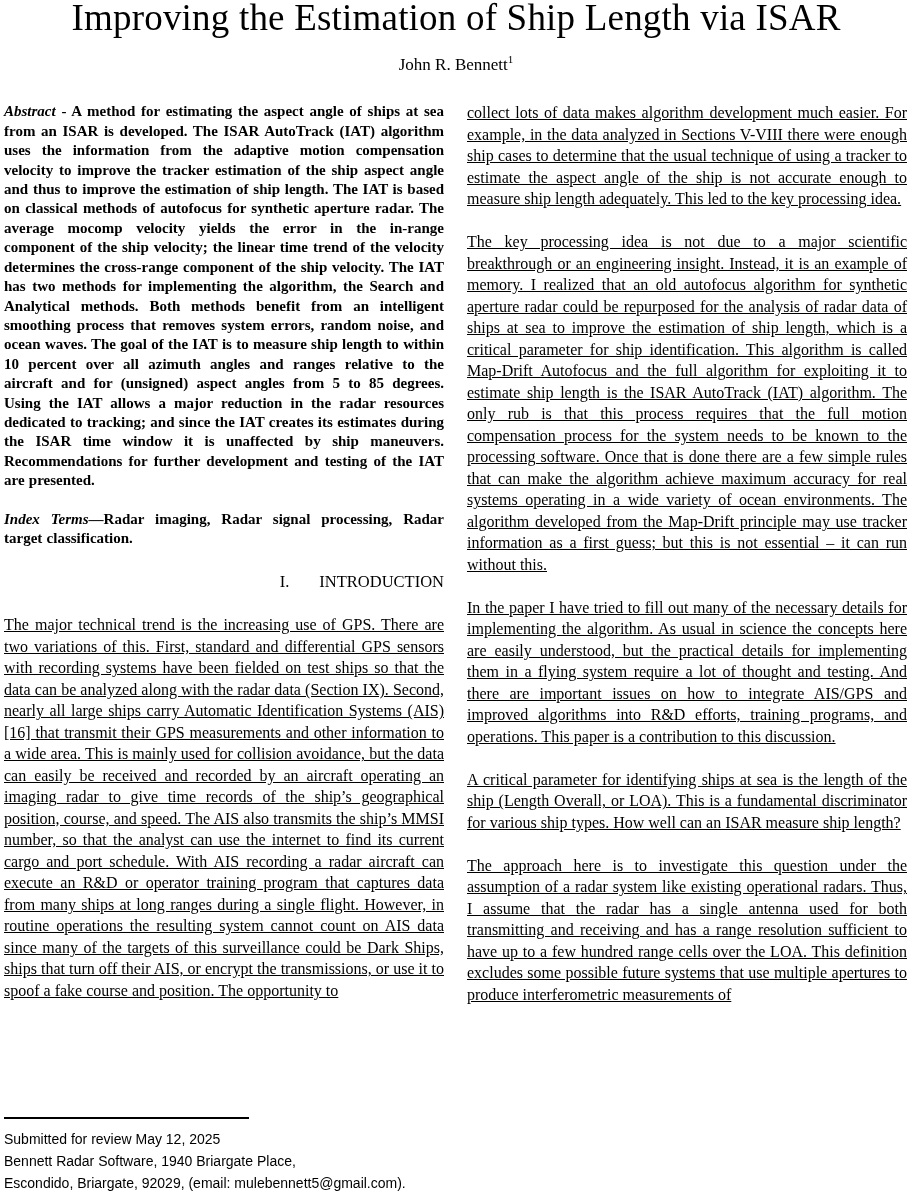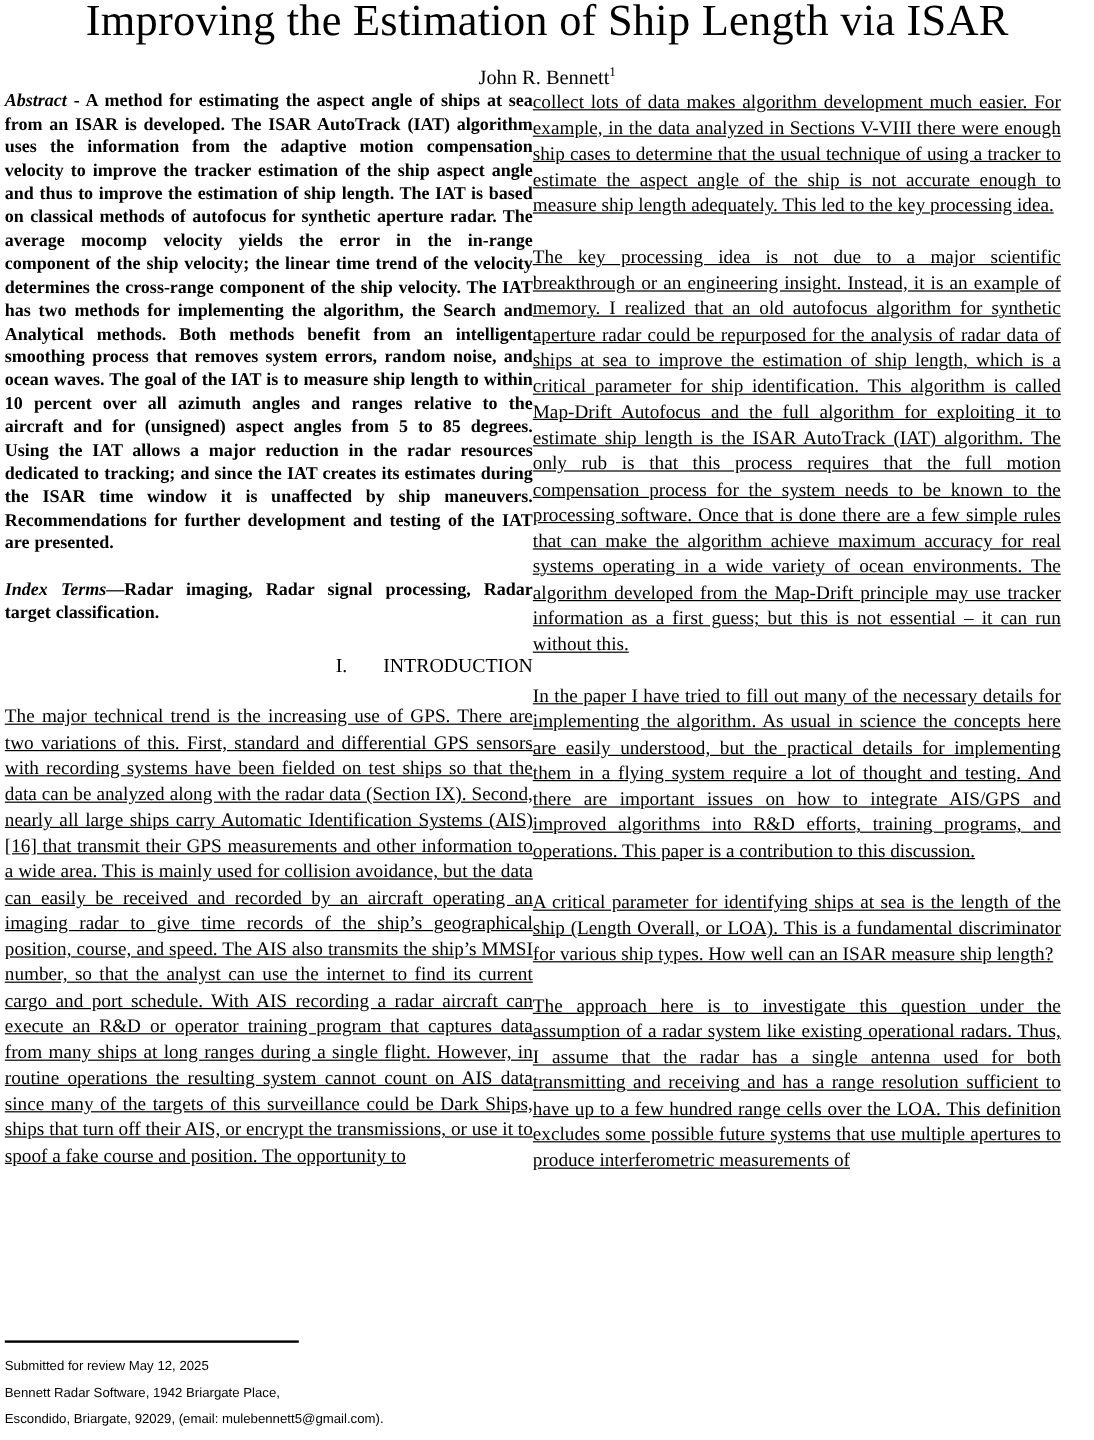--- a/index.html
+++ b/index.html
@@ -28,20 +28,22 @@
     font-size: 17px;
     margin-top: 17px;
   }
   .paper-author sup {
     font-size: 11px;
     vertical-align: super;
     line-height: 0;
   }
   .columns {
     display: flex;
+    gap: 23px;
+    margin-top: 27px;
   }
   .col {
     flex: 0 0 440px;
     width: 440px;
     text-align: justify;
     font-size: 16px;
     line-height: 21.5px;
   }
   .abstract, .index-terms {
     font-weight: bold;
@@ -61,21 +63,21 @@
   }
   .section-number { margin-right: 30px; }
   .para { margin-top: 21.5px; text-decoration: underline; }
   .para.after-heading { margin-top: 2px; }
   .para.col-first { margin-top: 0; }
   .footnote {
     position: absolute;
     left: 4px;
     bottom: 3px;
     font-family: "Liberation Sans", sans-serif;
-    font-size: 11px;
+    font-size: 14px;
     line-height: 22px;
     background: #ffffff;
   }
   .footnote-rule {
     width: 245px;
     border: 0;
     border-top: 2px solid #000;
     margin-bottom: 9px;
   }
 </style>
@@ -119,17 +121,17 @@
 
       <p class="para">The approach here is to investigate this question under the assumption of a radar system like existing operational radars. Thus, I  assume that the radar has a single antenna used for both transmitting and receiving and has a range resolution sufficient to have up to  a few hundred range cells over the LOA. This definition excludes some possible future systems that use multiple apertures to produce interferometric measurements of</p>
 
     </div>
 
   </div>
 
   <div class="footnote">
     <hr class="footnote-rule">
     <div>Submitted for review May 12, 2025</div>
-    <div>Bennett Radar Software, 1942 Briargate Place,</div>
+    <div>Bennett Radar Software, 1940 Briargate Place,</div>
     <div>Escondido, Briargate, 92029, (email: mulebennett5@gmail.com).</div>
   </div>
 
 </div>
 
 </body></html>

